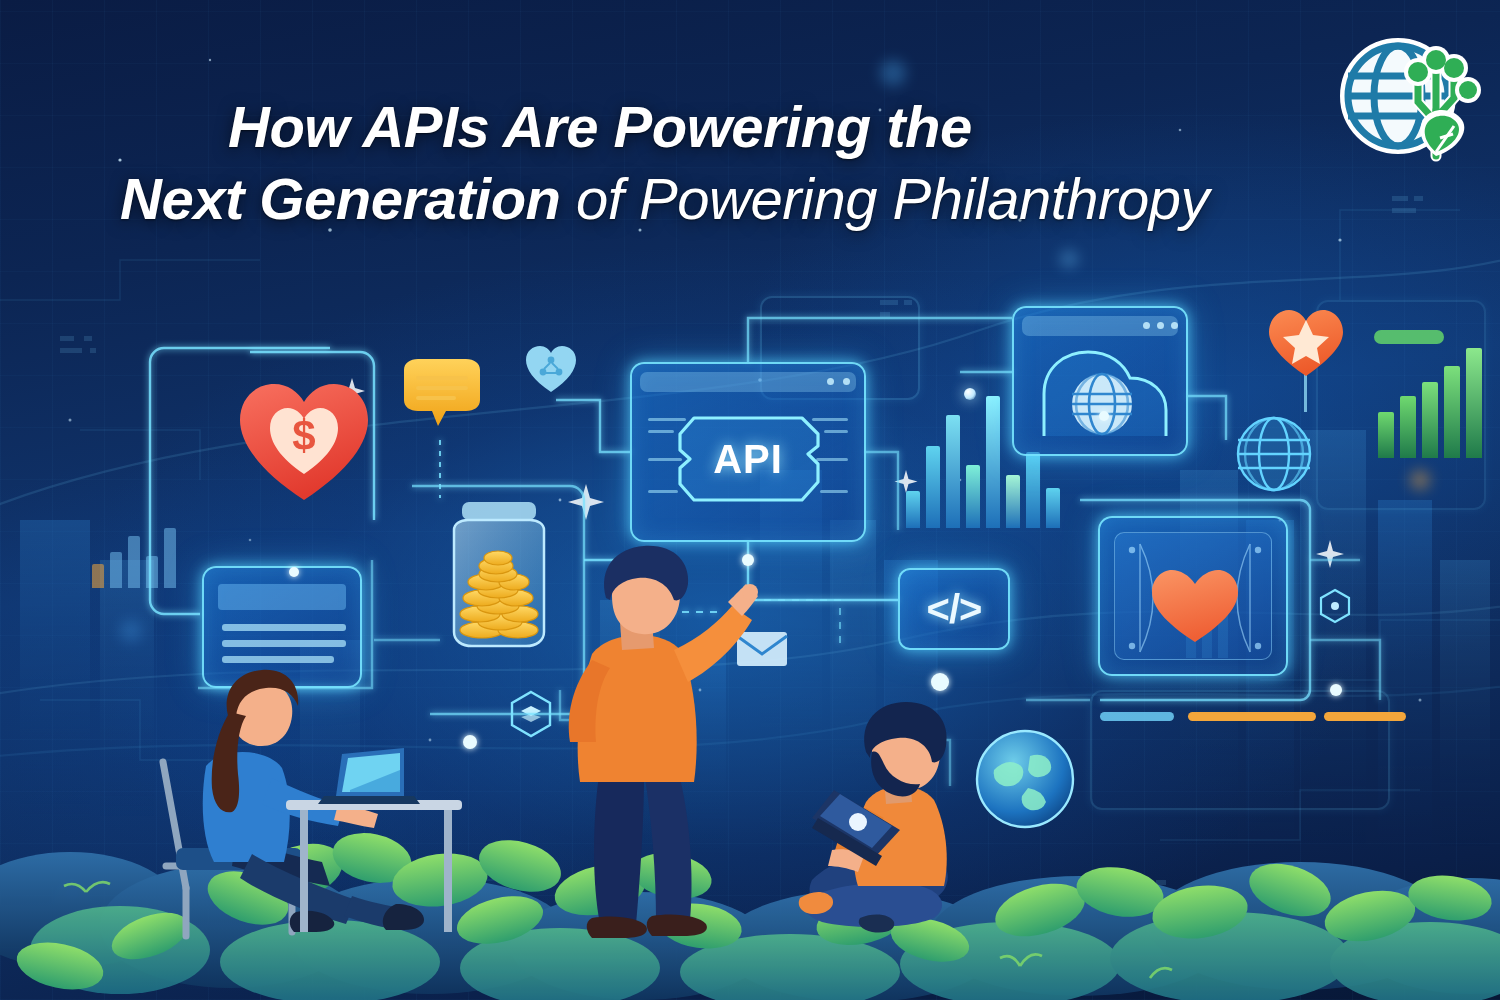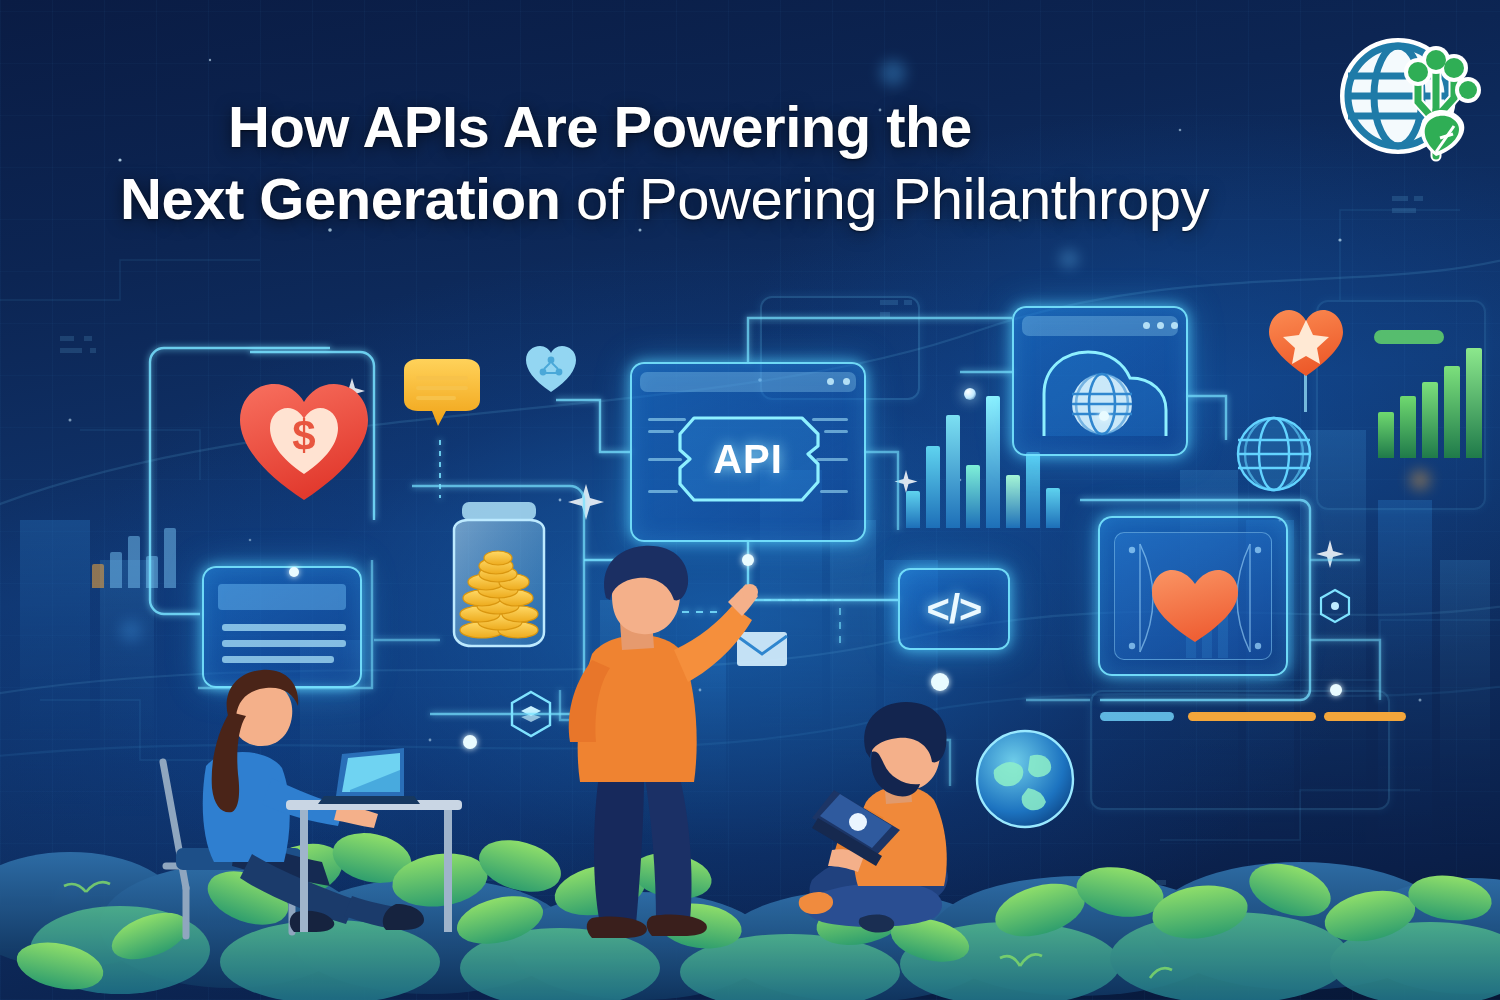--- a/index.html
+++ b/index.html
@@ -24,20 +24,21 @@
   }
   .stars{position:absolute;inset:0;}
   .bokeh{position:absolute;border-radius:50%;filter:blur(7px);opacity:.35;}
 
   
   .title{
     position:absolute;left:120px;top:92px;width:1290px;
     color:#ffffff;font-weight:700;letter-spacing:-.5px;
     text-shadow:0 3px 16px rgba(0,0,0,.55), 0 1px 2px rgba(0,0,0,.6);
     z-index:40;
+    font-style:italic;
   }
   .title .l1{font-size:58px;line-height:70px;display:block;padding-left:108px;}
   .title .l2{font-size:58px;line-height:74px;display:block;}
   .title .thin{font-weight:400;}
 
   .logo{position:absolute;right:16px;top:14px;width:148px;height:150px;z-index:45;}
 
   
   .net{position:absolute;inset:0;z-index:10;}
 

